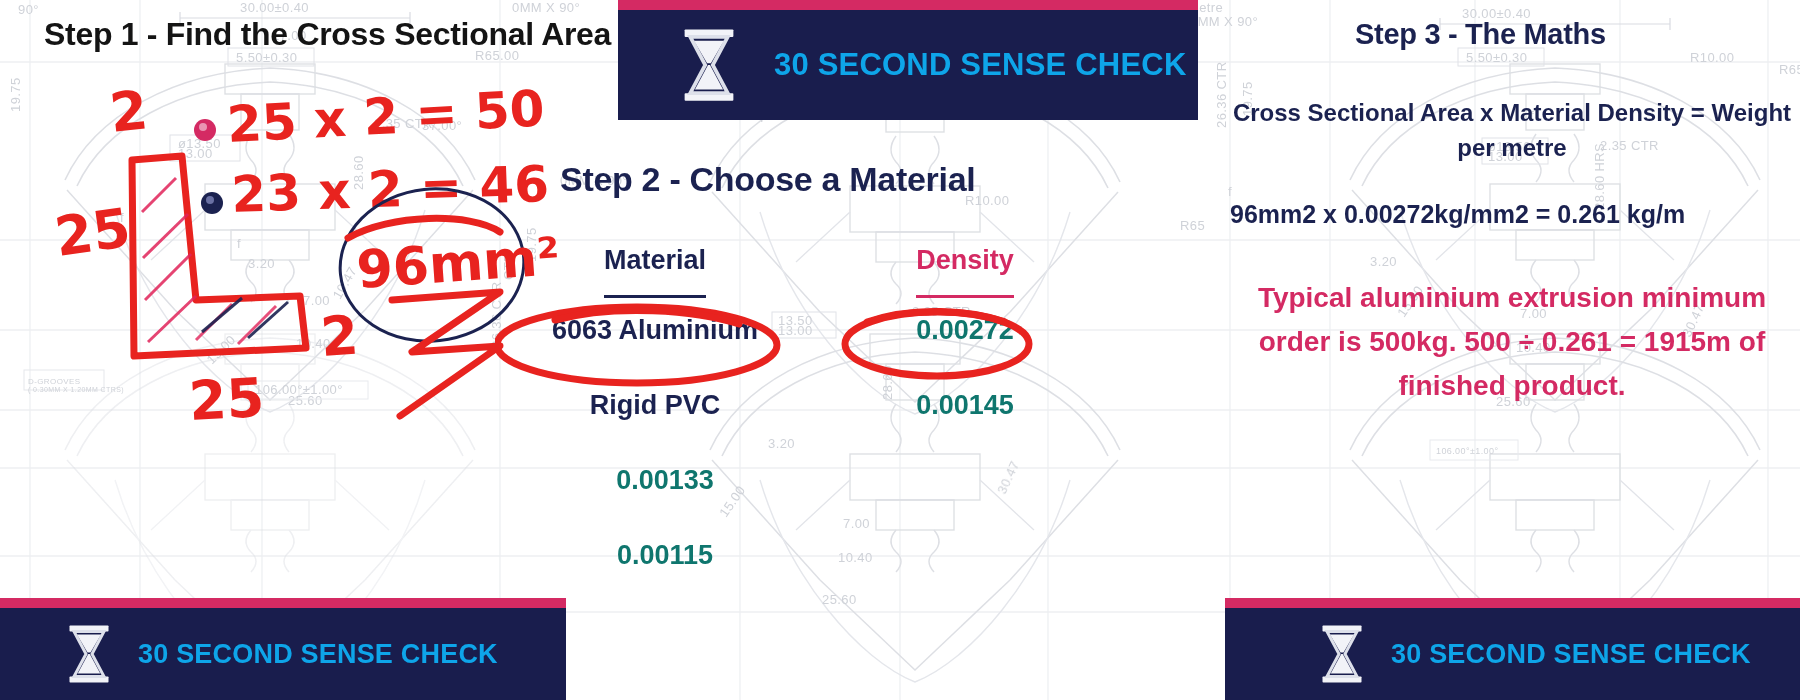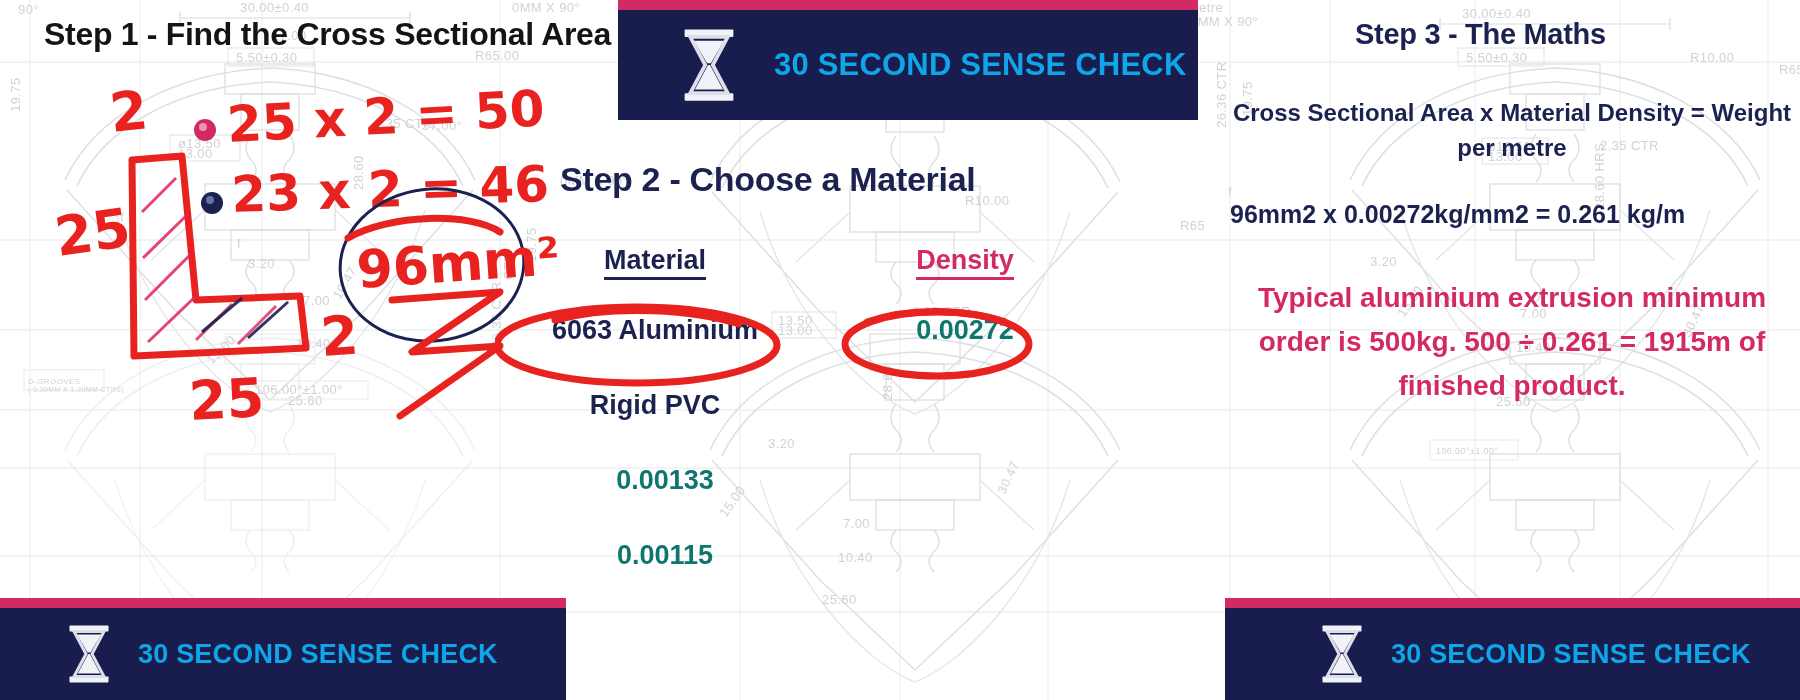--- a/index.html
+++ b/index.html
@@ -43,21 +43,21 @@
   #step2-title { position:absolute; left:560px; top:160px; font-size:34px;
                  font-weight:bold; white-space:nowrap; letter-spacing:-.3px; }
 
   #step3-title { position:absolute; left:1355px; top:18px; font-size:29px;
                  font-weight:bold; white-space:nowrap; letter-spacing:-.3px; }
 
   
   #tbl { position:absolute; left:505px; top:245px; width:620px; }
   .thead { display:flex; }
   .th { font-size:27px; font-weight:bold; text-align:center; padding-bottom:3px; }
-  .th span { border-bottom:3px solid currentColor; padding-bottom:2px;text-align:center; }
+  .th span { border-bottom:3px solid currentColor; padding-bottom:20px;text-align:center; }
   .th.mat { width:300px; }
   .th.den { width:320px; }
   .trow { display:flex; margin-top:44px; }
   .td { font-size:27px; font-weight:bold; text-align:center; white-space:nowrap; }
   .td.mat { width:300px; color:#1b2250; }
   .td.den { width:320px; color:#0f766e; }
   .trow:nth-child(2) { margin-top:36px; }
 
   
   #s3-formula { position:absolute; left:1222px; top:96px; width:580px;
@@ -287,20 +287,21 @@
         <span>Density</span>
       </div>
     </div>
 
     <div class="trow">
       <div class="td mat">6063 Aluminium</div>
       <div class="td den">0.00272</div>
     </div>
     <div class="trow">
       <div class="td mat">Rigid PVC</div>
+      <div class="td den">0.00145</div>
     </div>
     <div class="trow">
       <div class="td den">0.00133</div>
     </div>
     <div class="trow">
       <div class="td den">0.00115</div>
     </div>
   </div>
 
   <svg style="position:absolute;left:495px;top:300px;width:640px;height:90px;">

